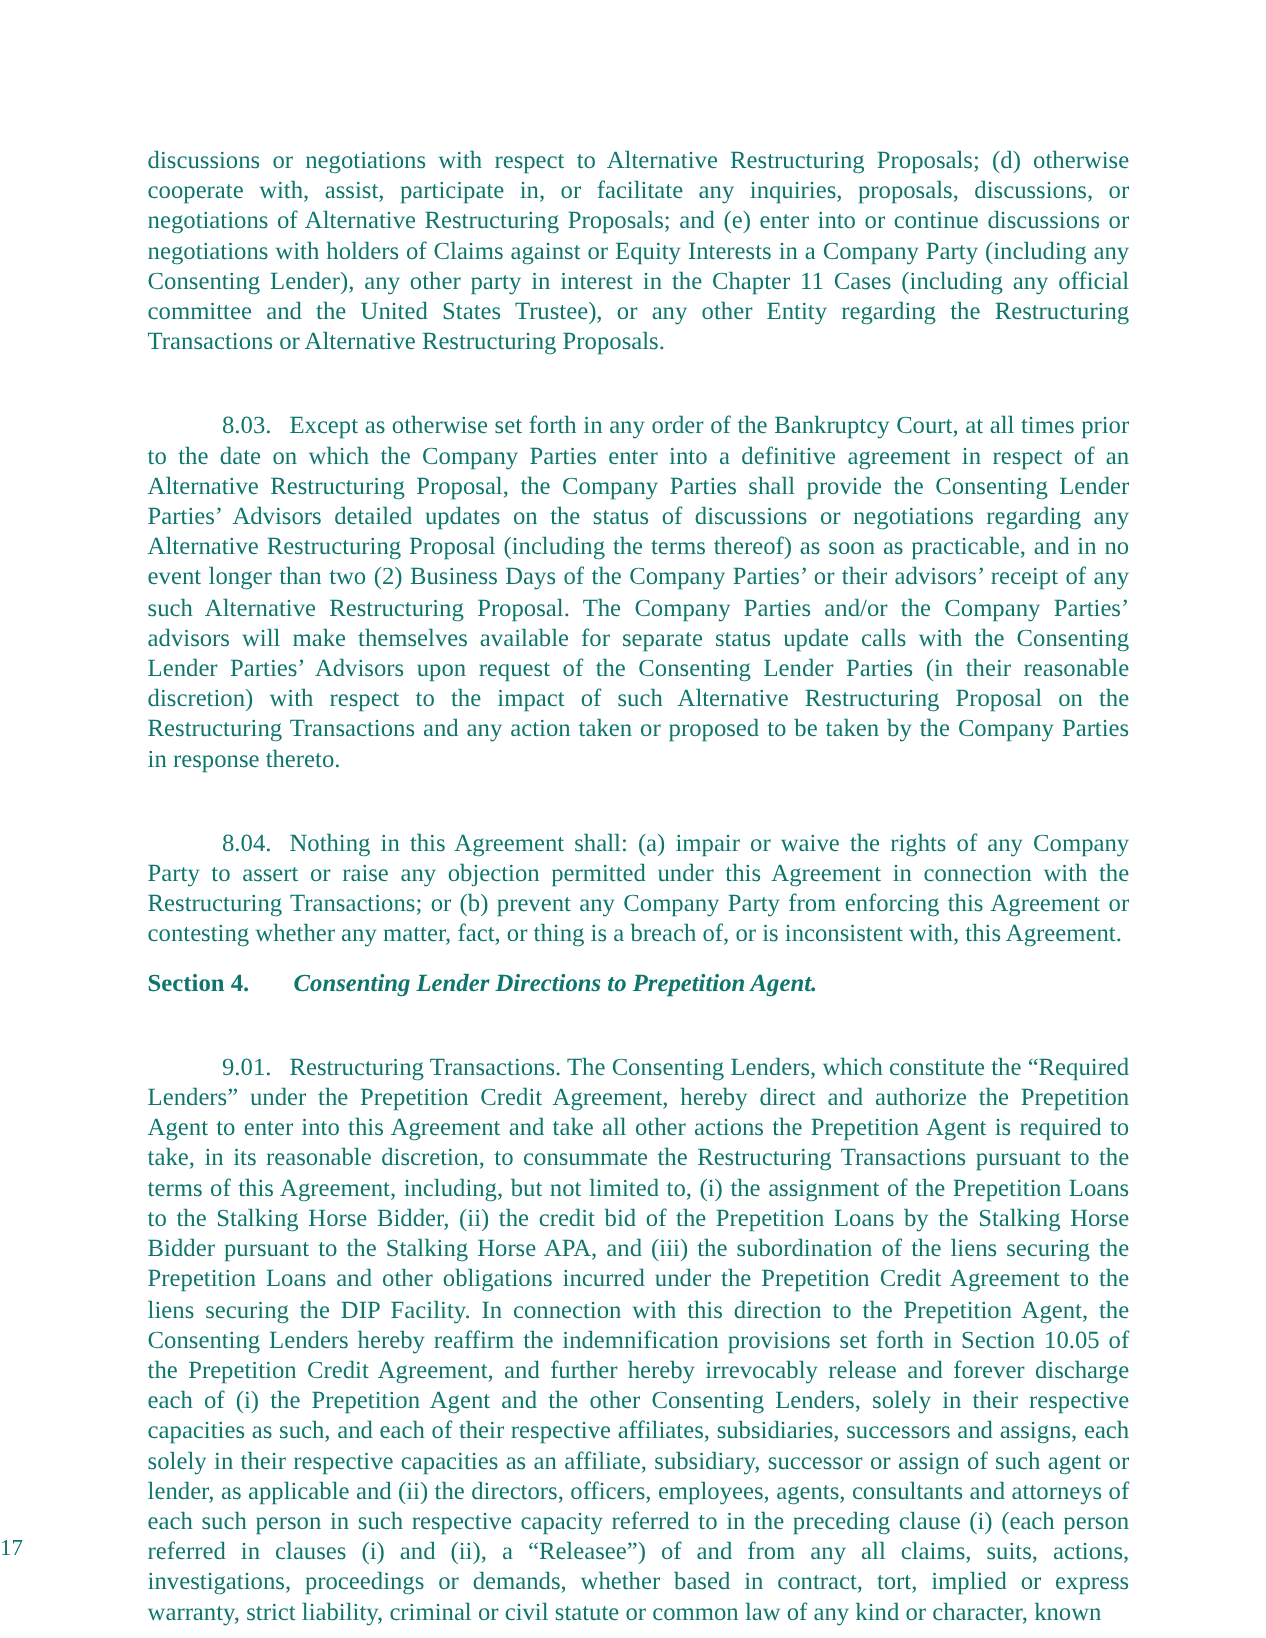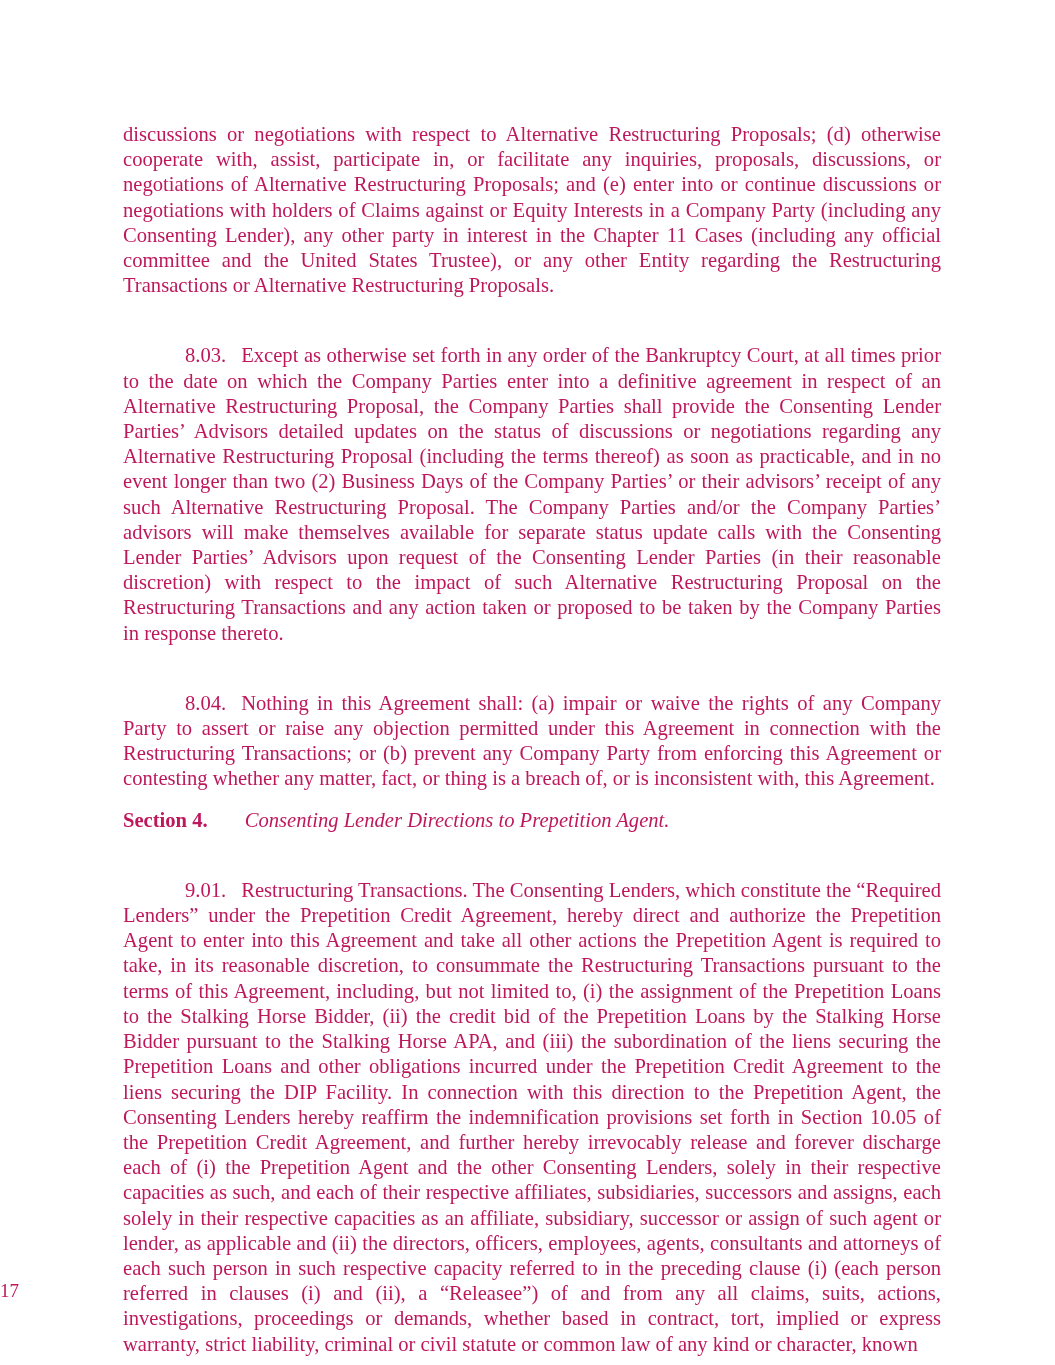--- a/index.html
+++ b/index.html
@@ -11,21 +11,21 @@
     position: relative;
     width: 1055px;
     height: 1365px;
     margin: 0 auto;
     background: #ffffff;
     box-sizing: border-box;
     padding: 122px 114px 0 123px;
     font-family: "Liberation Serif", "DejaVu Serif", serif;
     font-size: 20.6px;
     line-height: 25.2px;
-    color: #be185d;
+    color: #0f766e;
     overflow: hidden;
   }
   .para {
     margin: 0 0 16px 0;
     text-align: justify;
   }
   .indent {
     text-indent: 62px;
     margin-top: 45px;
   }
@@ -34,21 +34,21 @@
   }
   .heading {
     margin: 0 0 16px 0;
     text-align: left;
   }
   .hnum {
     font-weight: bold;
     margin-right: 37px;
   }
   .htitle {
-    font-weight: normal;
+    font-weight: bold;
     font-style: italic;
   }
   .u {
   }
   .pageno {
     position: absolute;
     top: 1278px;
     left: 0;
     width: 100%;
     text-align: left;

